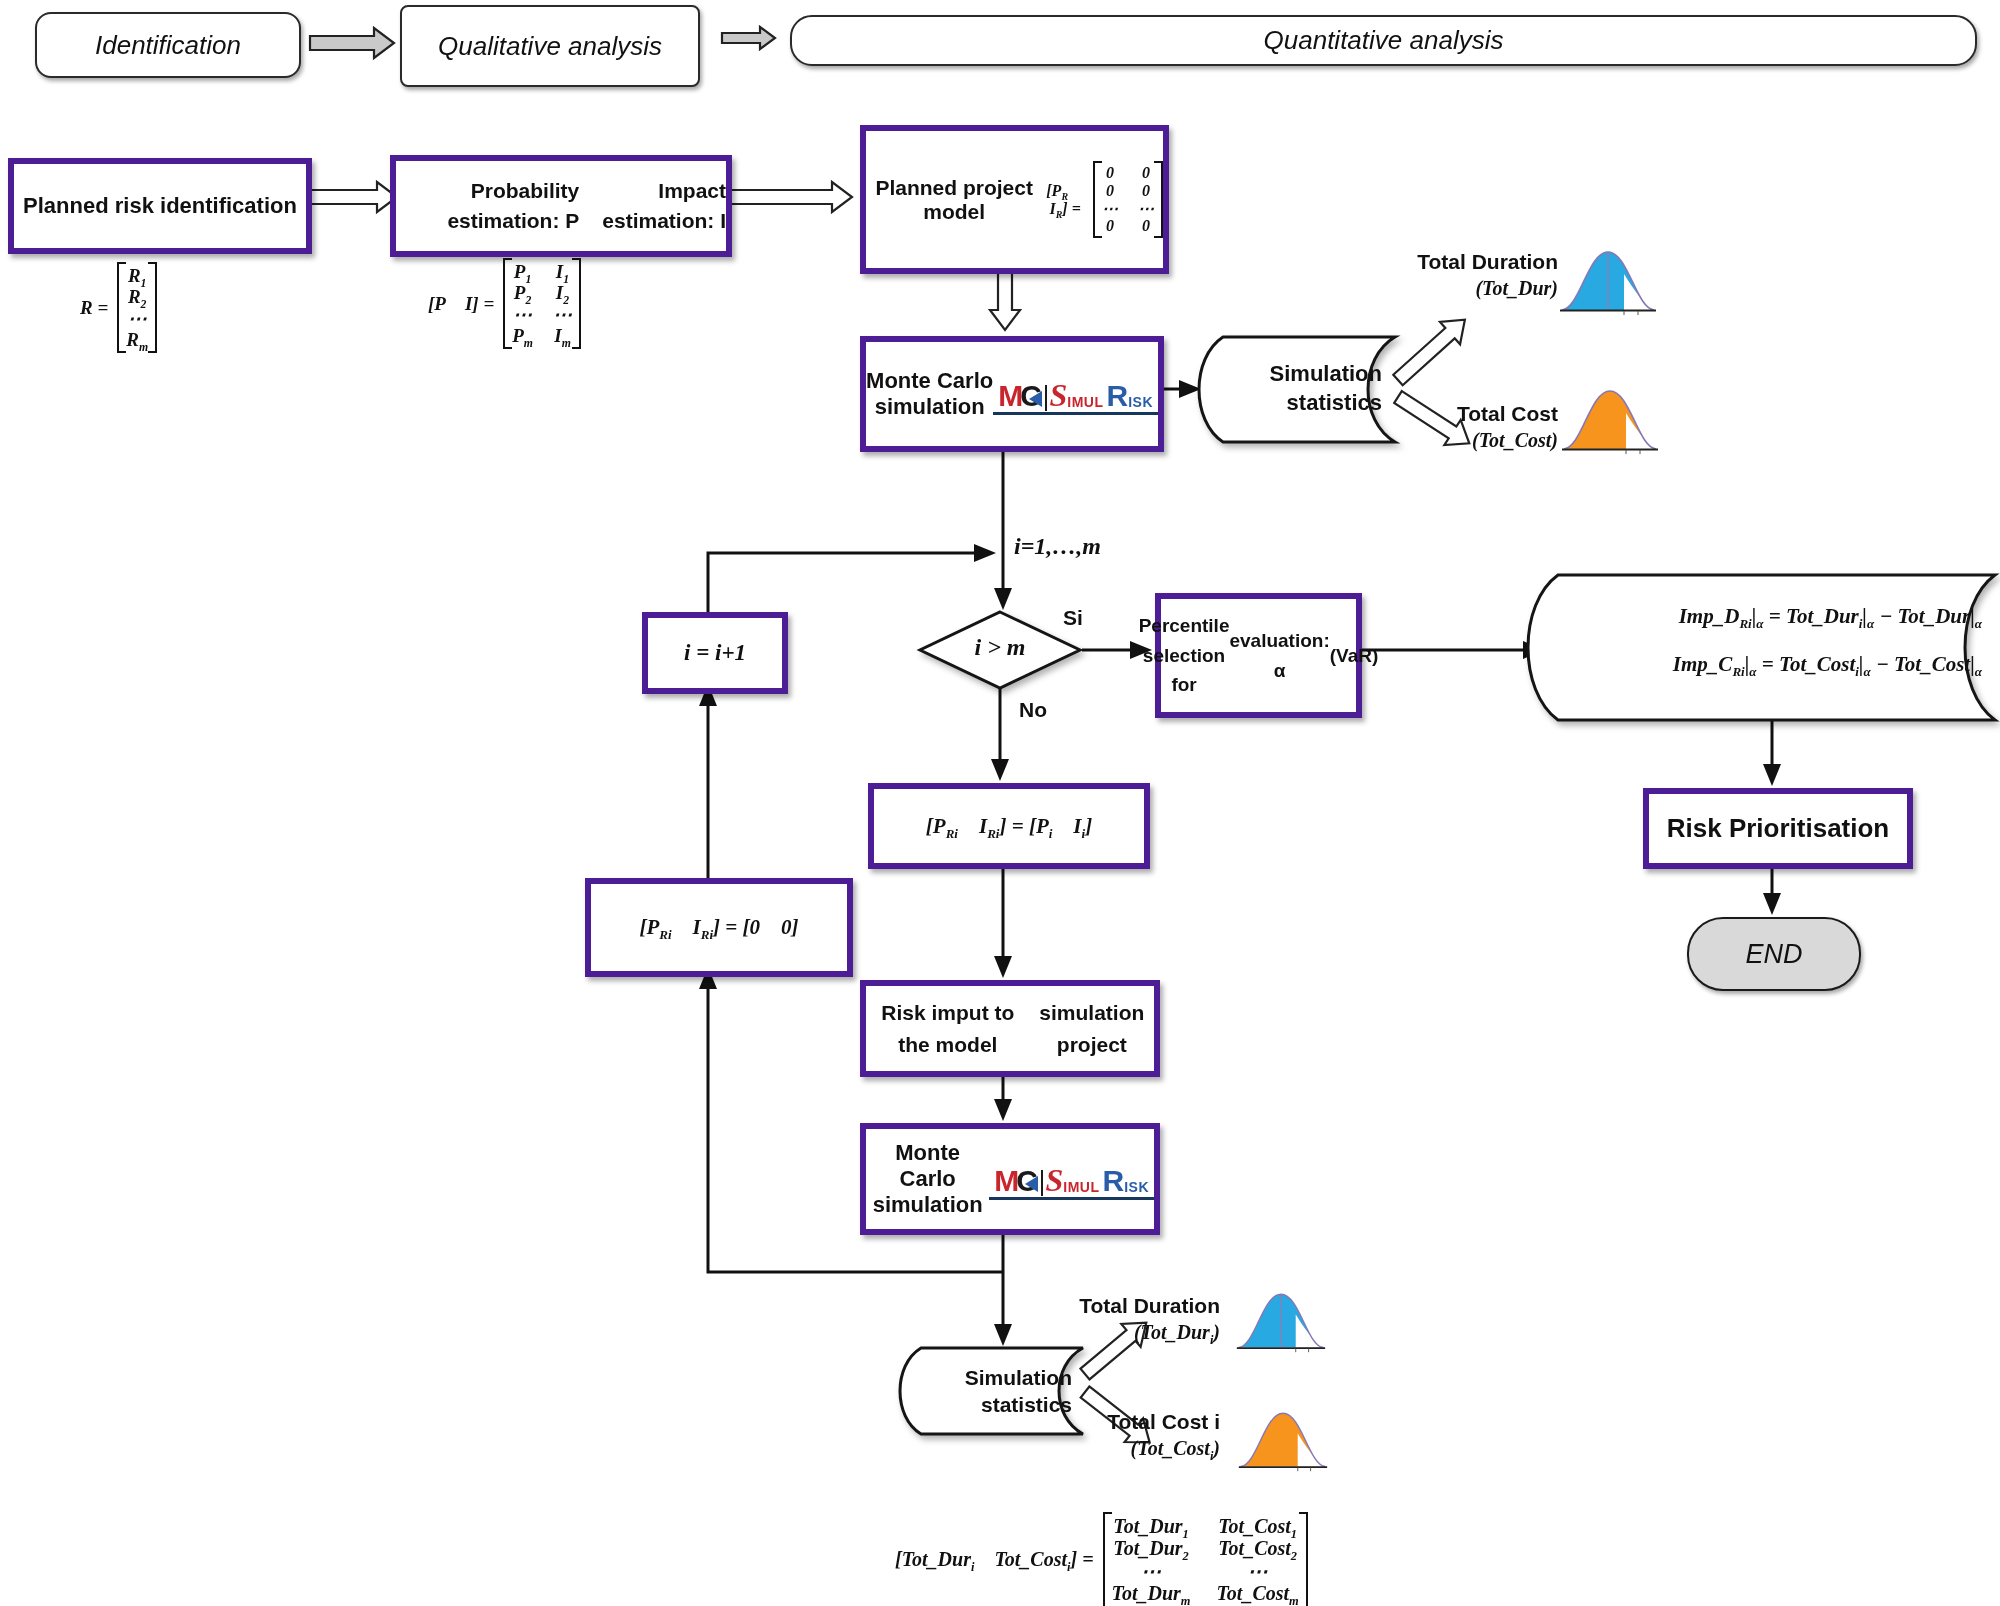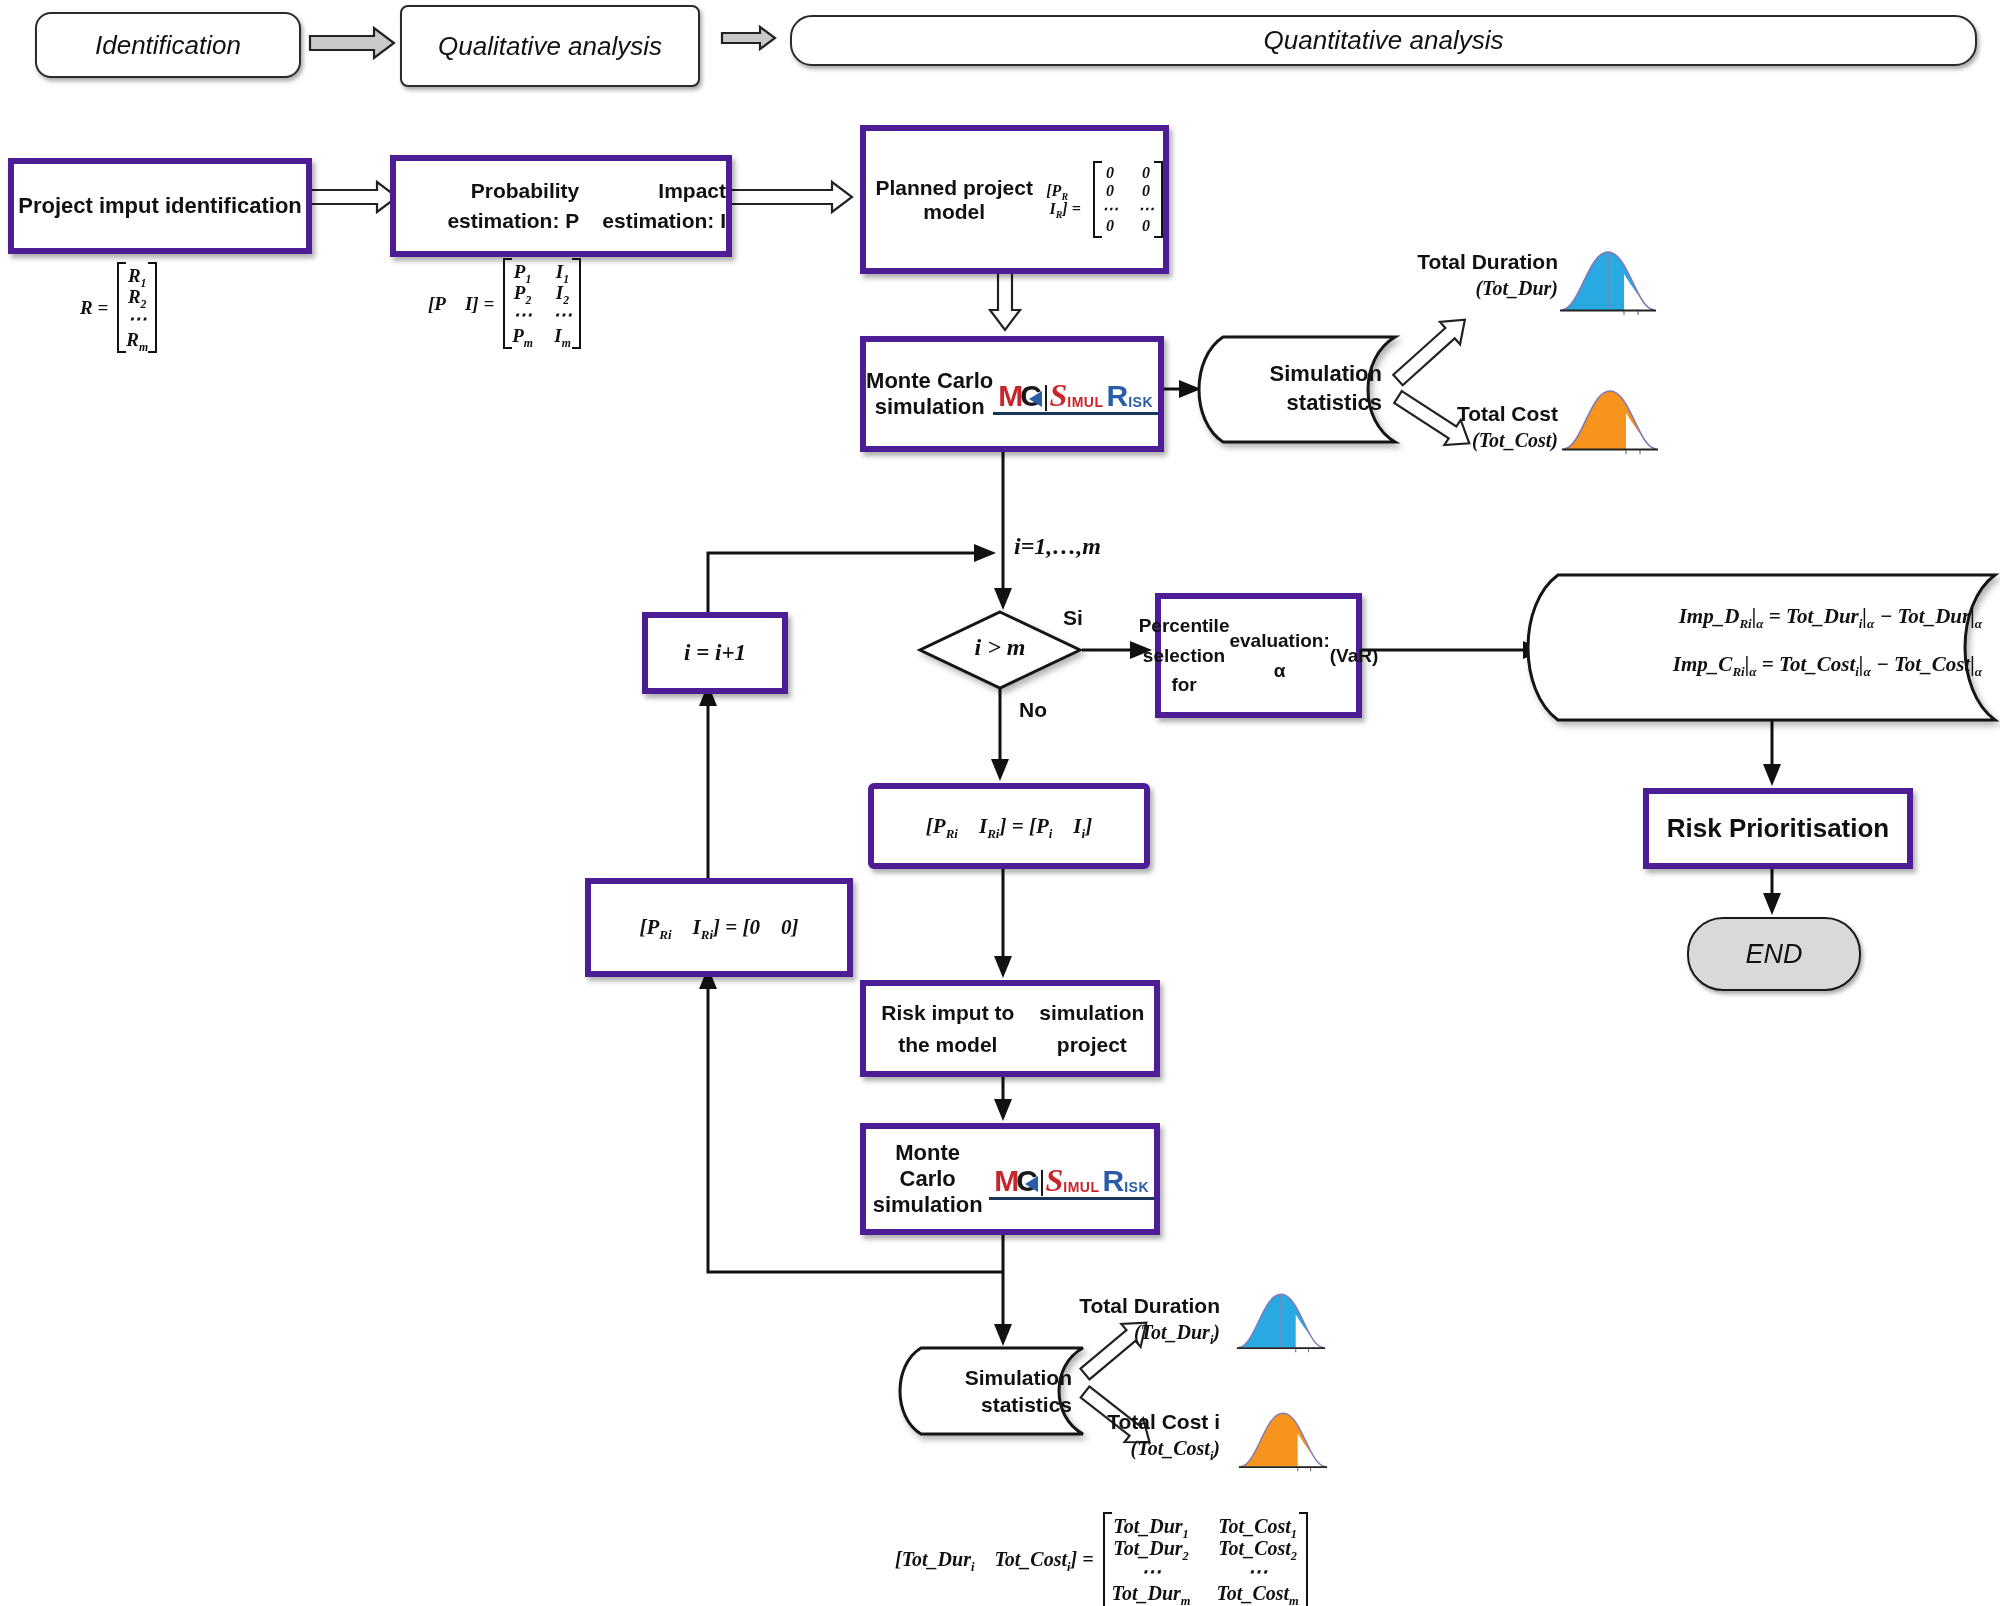--- a/index.html
+++ b/index.html
@@ -90,21 +90,21 @@
     <span>Identification</span>
   </div>
   <div class="pill" style="left:400px;top:5px;width:296px;height:78px;border-radius:8px;">
     <span>Qualitative analysis</span>
   </div>
   <div class="pill" style="left:790px;top:15px;width:1183px;height:47px;border-radius:22px;">
     <span>Quantitative analysis</span>
   </div>
 
   <div class="box t22" style="left:8px;top:158px;width:292px;height:84px;">
-    <span>Project imput identification</span>
+    <span>Planned risk identification</span>
   </div>
 
   <div class="box t21" style="left:390px;top:155px;width:330px;height:90px;line-height:1.45;text-align:right;">
     <span>Probability estimation: P</span>
     <span>Impact estimation: I</span>
   </div>
 
   <div class="box" style="left:860px;top:125px;width:297px;height:137px;gap:4px;">
     <span class="t21">Planned project model</span>
     <span class="eq math" style="font-size:16px;">
@@ -218,21 +218,21 @@
   </div>
 
   <div class="box" style="left:1643px;top:788px;width:258px;height:69px;font-size:26px;">
     <span>Risk Prioritisation</span>
   </div>
 
   <div class="pill endpill" style="left:1687px;top:917px;width:170px;height:70px;">
     <span>END</span>
   </div>
 
-  <div class="box math" style="left:868px;top:783px;width:270px;height:74px;font-size:21px;border-radius:6px;">
+  <div class="box math" style="left:868px;top:783px;width:270px;height:74px;font-size:21px;">
     <span>[P<sub>Ri</sub>  I<sub>Ri</sub>] = [P<sub>i</sub>  I<sub>i</sub>]</span>
   </div>
 
   <div class="box math" style="left:585px;top:878px;width:256px;height:87px;font-size:21px;">
     <span>[P<sub>Ri</sub>  I<sub>Ri</sub>] = [0  0]</span>
   </div>
 
   <div class="box t21" style="left:860px;top:980px;width:288px;height:85px;line-height:1.5;">
     <span>Risk imput to the model</span>
     <span>simulation project</span>

